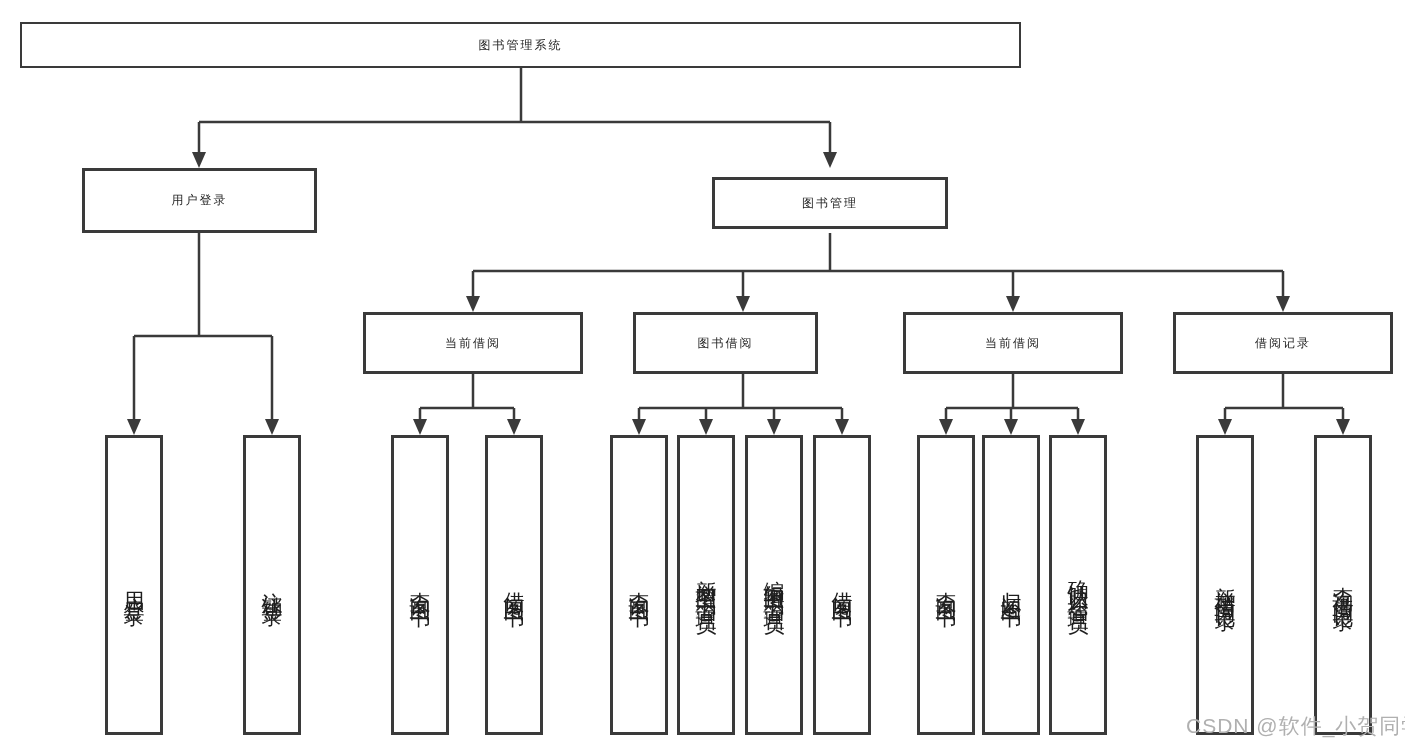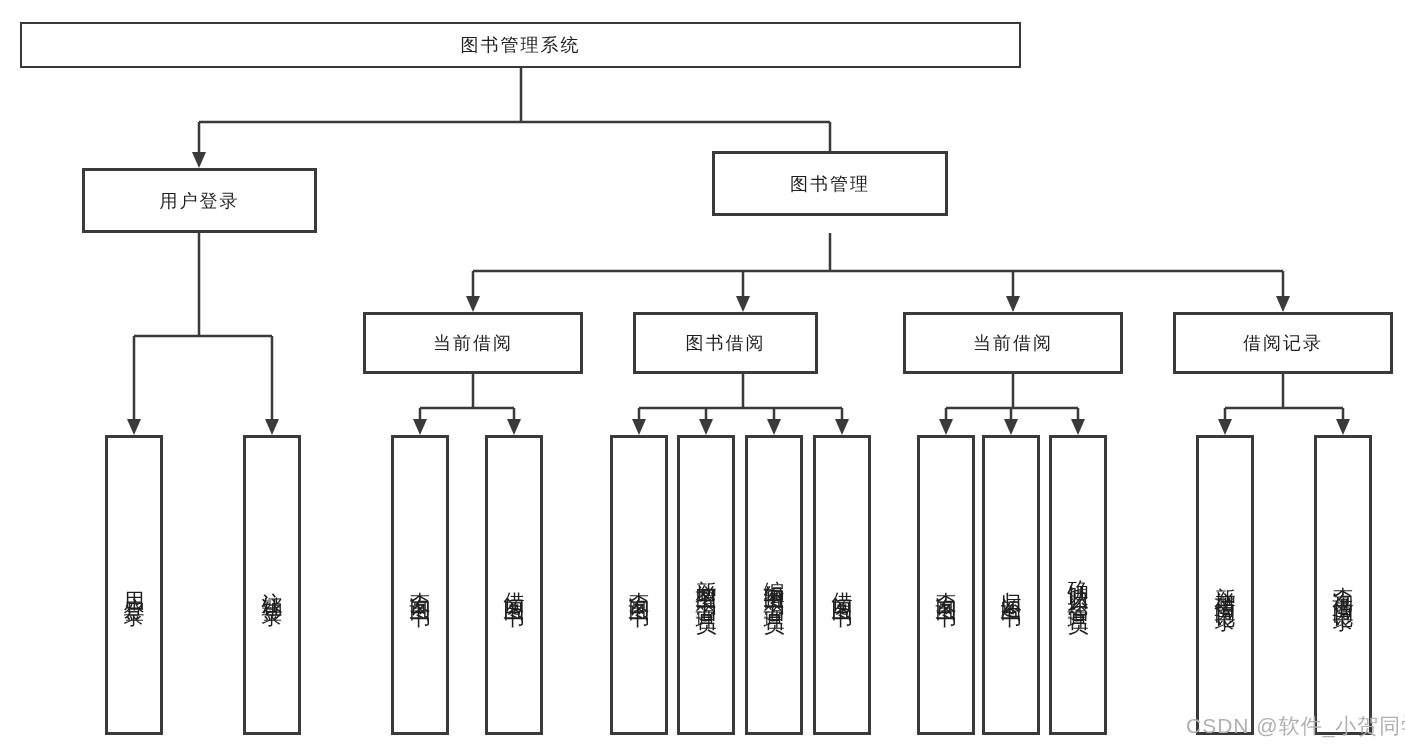--- a/index.html
+++ b/index.html
@@ -21,21 +21,21 @@
     position:absolute;
     box-sizing:border-box;
     border:3px solid var(--line);
     background:var(--bg);
     display:flex;
     align-items:center;
     justify-content:center;
     z-index:1;
   }
   .box .lbl{
-    font-size:18px;
+    font-size:12px;
     color:var(--text);
     letter-spacing:2px;
     white-space:nowrap;
   }
   .vbox .lbl{
     writing-mode:vertical-rl;
     font-size:21px;
     letter-spacing:5px;
     white-space:nowrap;
   }
@@ -94,21 +94,21 @@
     </g>
   </svg>
 
   <div class="box" style="left:20px;top:22px;width:1001px;height:46px;border-width:2.5px">
     <span class="lbl">图书管理系统</span>
   </div>
 
   <div class="box" style="left:82px;top:168px;width:235px;height:65px">
     <span class="lbl">用户登录</span>
   </div>
-  <div class="box" style="left:712px;top:151px;width:236px;height:65px">
+  <div class="box" style="left:712px;top:177px;width:236px;height:52px">
     <span class="lbl">图书管理</span>
   </div>
 
   <div class="box" style="left:363px;top:312px;width:220px;height:62px">
     <span class="lbl">当前借阅</span>
   </div>
   <div class="box" style="left:633px;top:312px;width:185px;height:62px">
     <span class="lbl">图书借阅</span>
   </div>
   <div class="box" style="left:1173px;top:312px;width:220px;height:62px">

